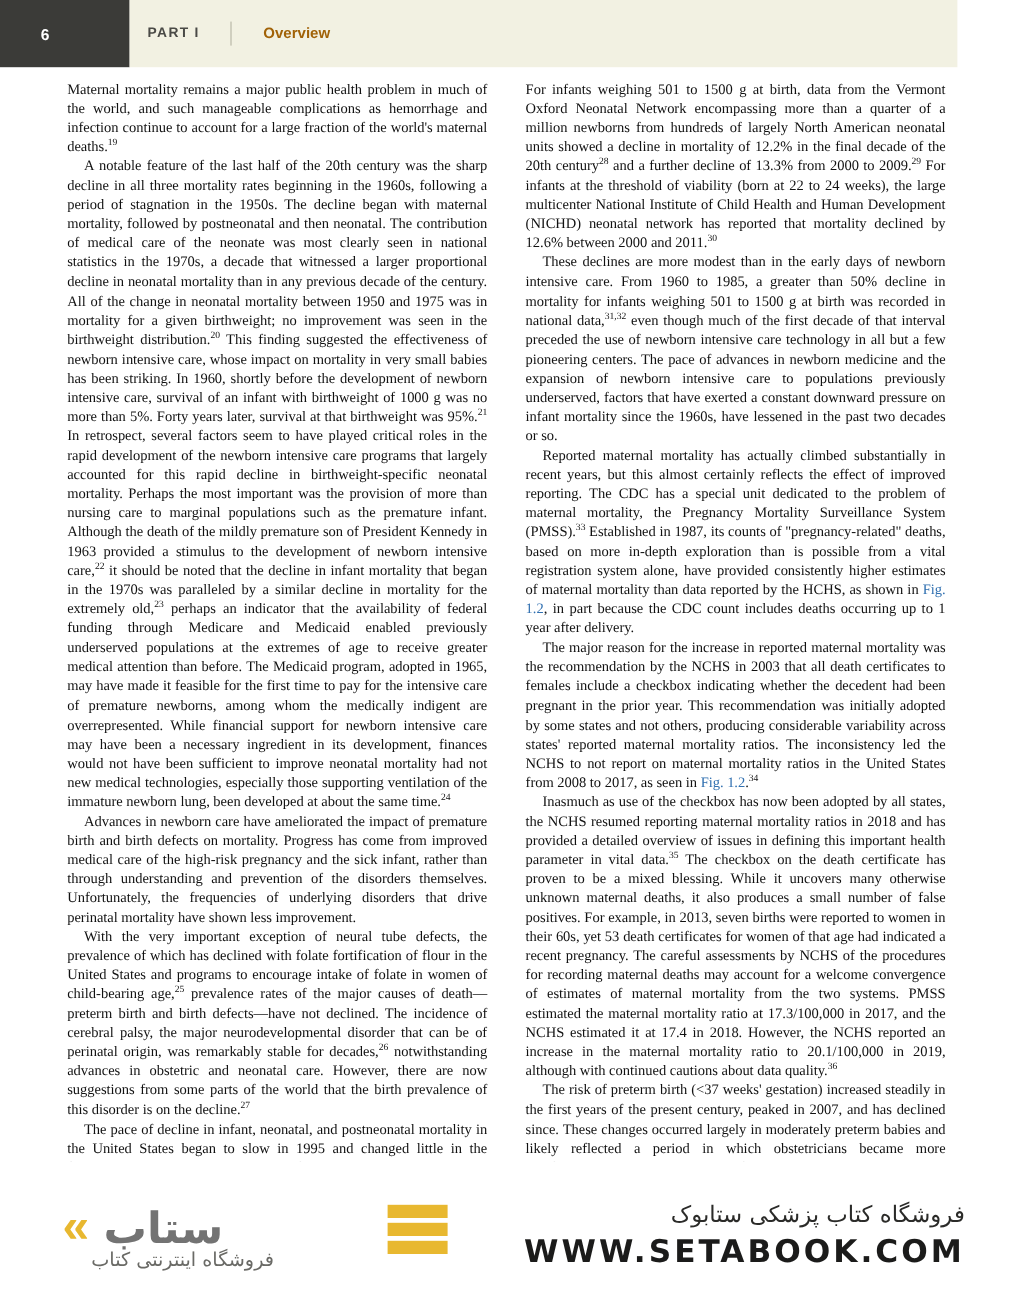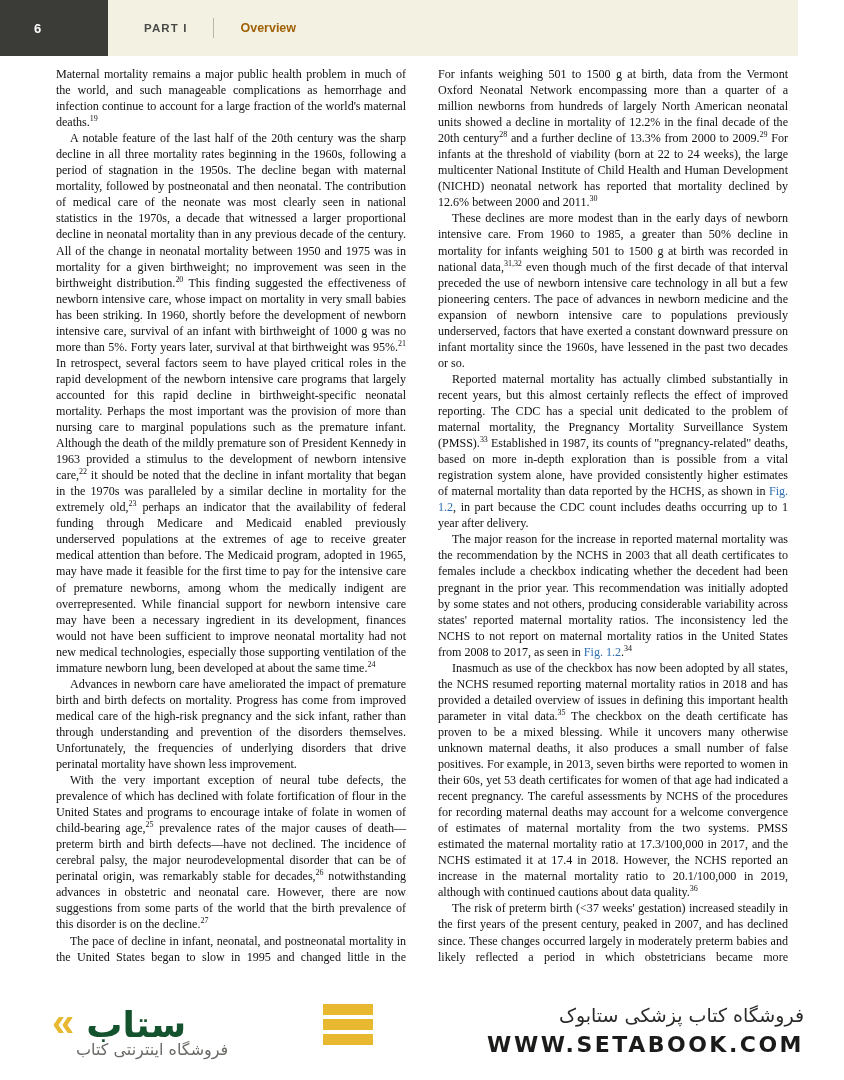--- a/index.html
+++ b/index.html
@@ -36,21 +36,21 @@
     padding-left: 34px;
     font-family: "Liberation Sans", sans-serif;
     font-size: 13px;
     font-weight: bold;
   }
   .header-band {
     flex: 1;
     background: #f2f1e2;
     display: flex;
     align-items: center;
-    padding-left: 36px;
+    padding-left: 15px;
     gap: 12px;
   }
   .header-part {
     font-family: "Liberation Sans", sans-serif;
     font-size: 11.5px;
     letter-spacing: 1.1px;
     color: #4a4a46;
     font-weight: bold;
   }
   .header-rule {
@@ -132,21 +132,21 @@
     font-family: "Liberation Sans", sans-serif;
     font-size: 40px;
     color: #e8b830;
     font-weight: bold;
     line-height: 1;
     margin-top: -6px;
   }
   .logo-wordmark {
     font-family: "DejaVu Sans", sans-serif;
     font-size: 36px;
-    color: #14532d;
+    color: #737373;
     font-weight: bold;
     letter-spacing: -1px;
     line-height: 1;
   }
   .logo-sub {
     position: absolute;
     left: 76px;
     bottom: 22px;
     font-family: "DejaVu Sans", sans-serif;
     font-size: 16px;
@@ -181,21 +181,21 @@
   }
   .shop-name {
     font-family: "DejaVu Sans", sans-serif;
     font-size: 19px;
     color: #2b2b29;
     direction: rtl;
     margin-top: 11px;
   }
   .shop-url {
     font-family: "DejaVu Sans", sans-serif;
-    font-size: 22px;
+    font-size: 26px;
     color: #1b1b1a;
     font-weight: bold;
     letter-spacing: 2.5px;
   }
 </style>
 </head>
 <body>
 
 <div class="page">
 

